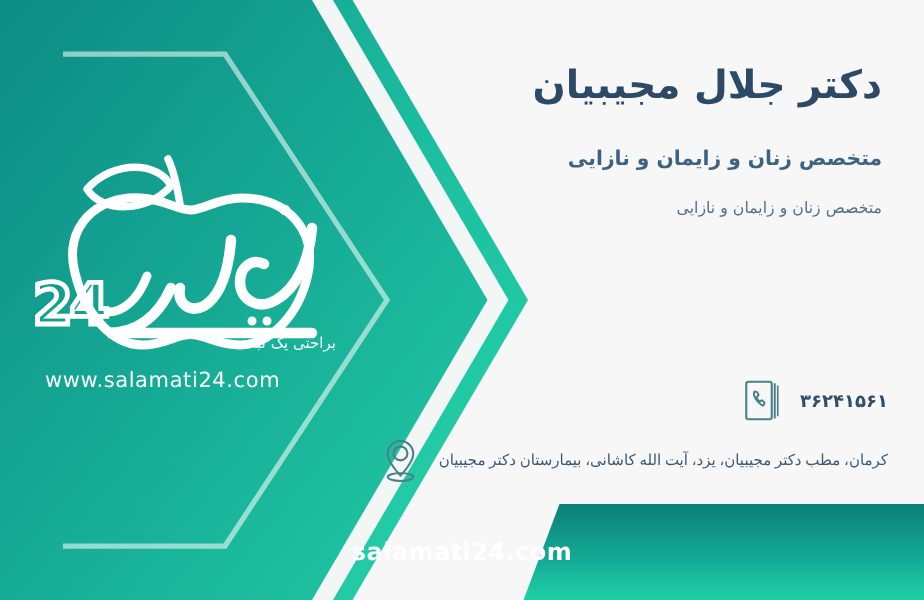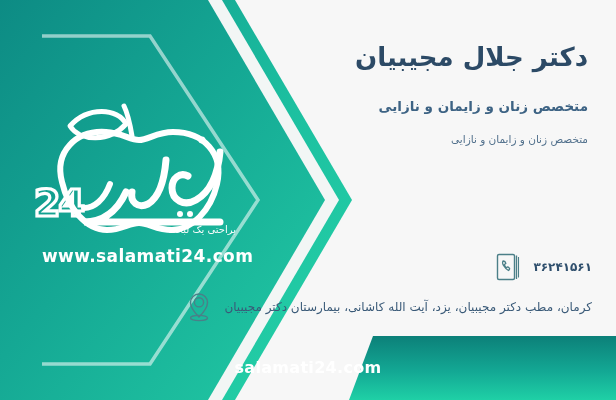--- a/index.html
+++ b/index.html
@@ -23,21 +23,21 @@
     left: 0; top: 0;
     width: 360px;
     height: 400px;
     z-index: 1;
   }
   #brand-panel svg { display: block; }
 
   
   #logo-block {
     position: absolute;
-    left: 14px;
+    left: 2px;
     top: 96px;
     width: 250px;
     height: 190px;
     z-index: 3;
   }
   #logo-art {
     position: absolute;
     left: 0; top: 0;
     width: 250px; height: 160px;
   }
@@ -49,26 +49,25 @@
     color: #ffffff;
     letter-spacing: 1.2px;
     direction: rtl;
     white-space: nowrap;
     opacity: .97;
   }
   #logo-url {
     position: absolute;
     left: 28px;
     top: 150px;
-    font-size: 17px;
+    font-size: 14px;
     color: #ffffff;
     letter-spacing: .4px;
     white-space: nowrap;
     font-family: "DejaVu Sans", "Liberation Sans", sans-serif;
-    font-weight: bold;
   }
 
   
   #content {
     position: absolute;
     right: 0; top: 0;
     width: 330px;
     height: 400px;
     z-index: 4;
     direction: rtl;
@@ -128,22 +127,23 @@
     white-space: nowrap;
     letter-spacing: .5px;
   }
   #phone-number {
     font-size: 12px;
     font-weight: bold;
     color: #2f4f6d;
     letter-spacing: 1px;
   }
   #address-text {
-    font-size: 12px;
+    font-size: 10px;
     color: #3a5a78;
+    font-family: Liberation Serif, serif;
   }
 
   
   #footer-bar {
     position: absolute;
     left: 0; right: 0;
     bottom: 0;
     height: 64px;
     z-index: 5;
     padding-left: 47px;

